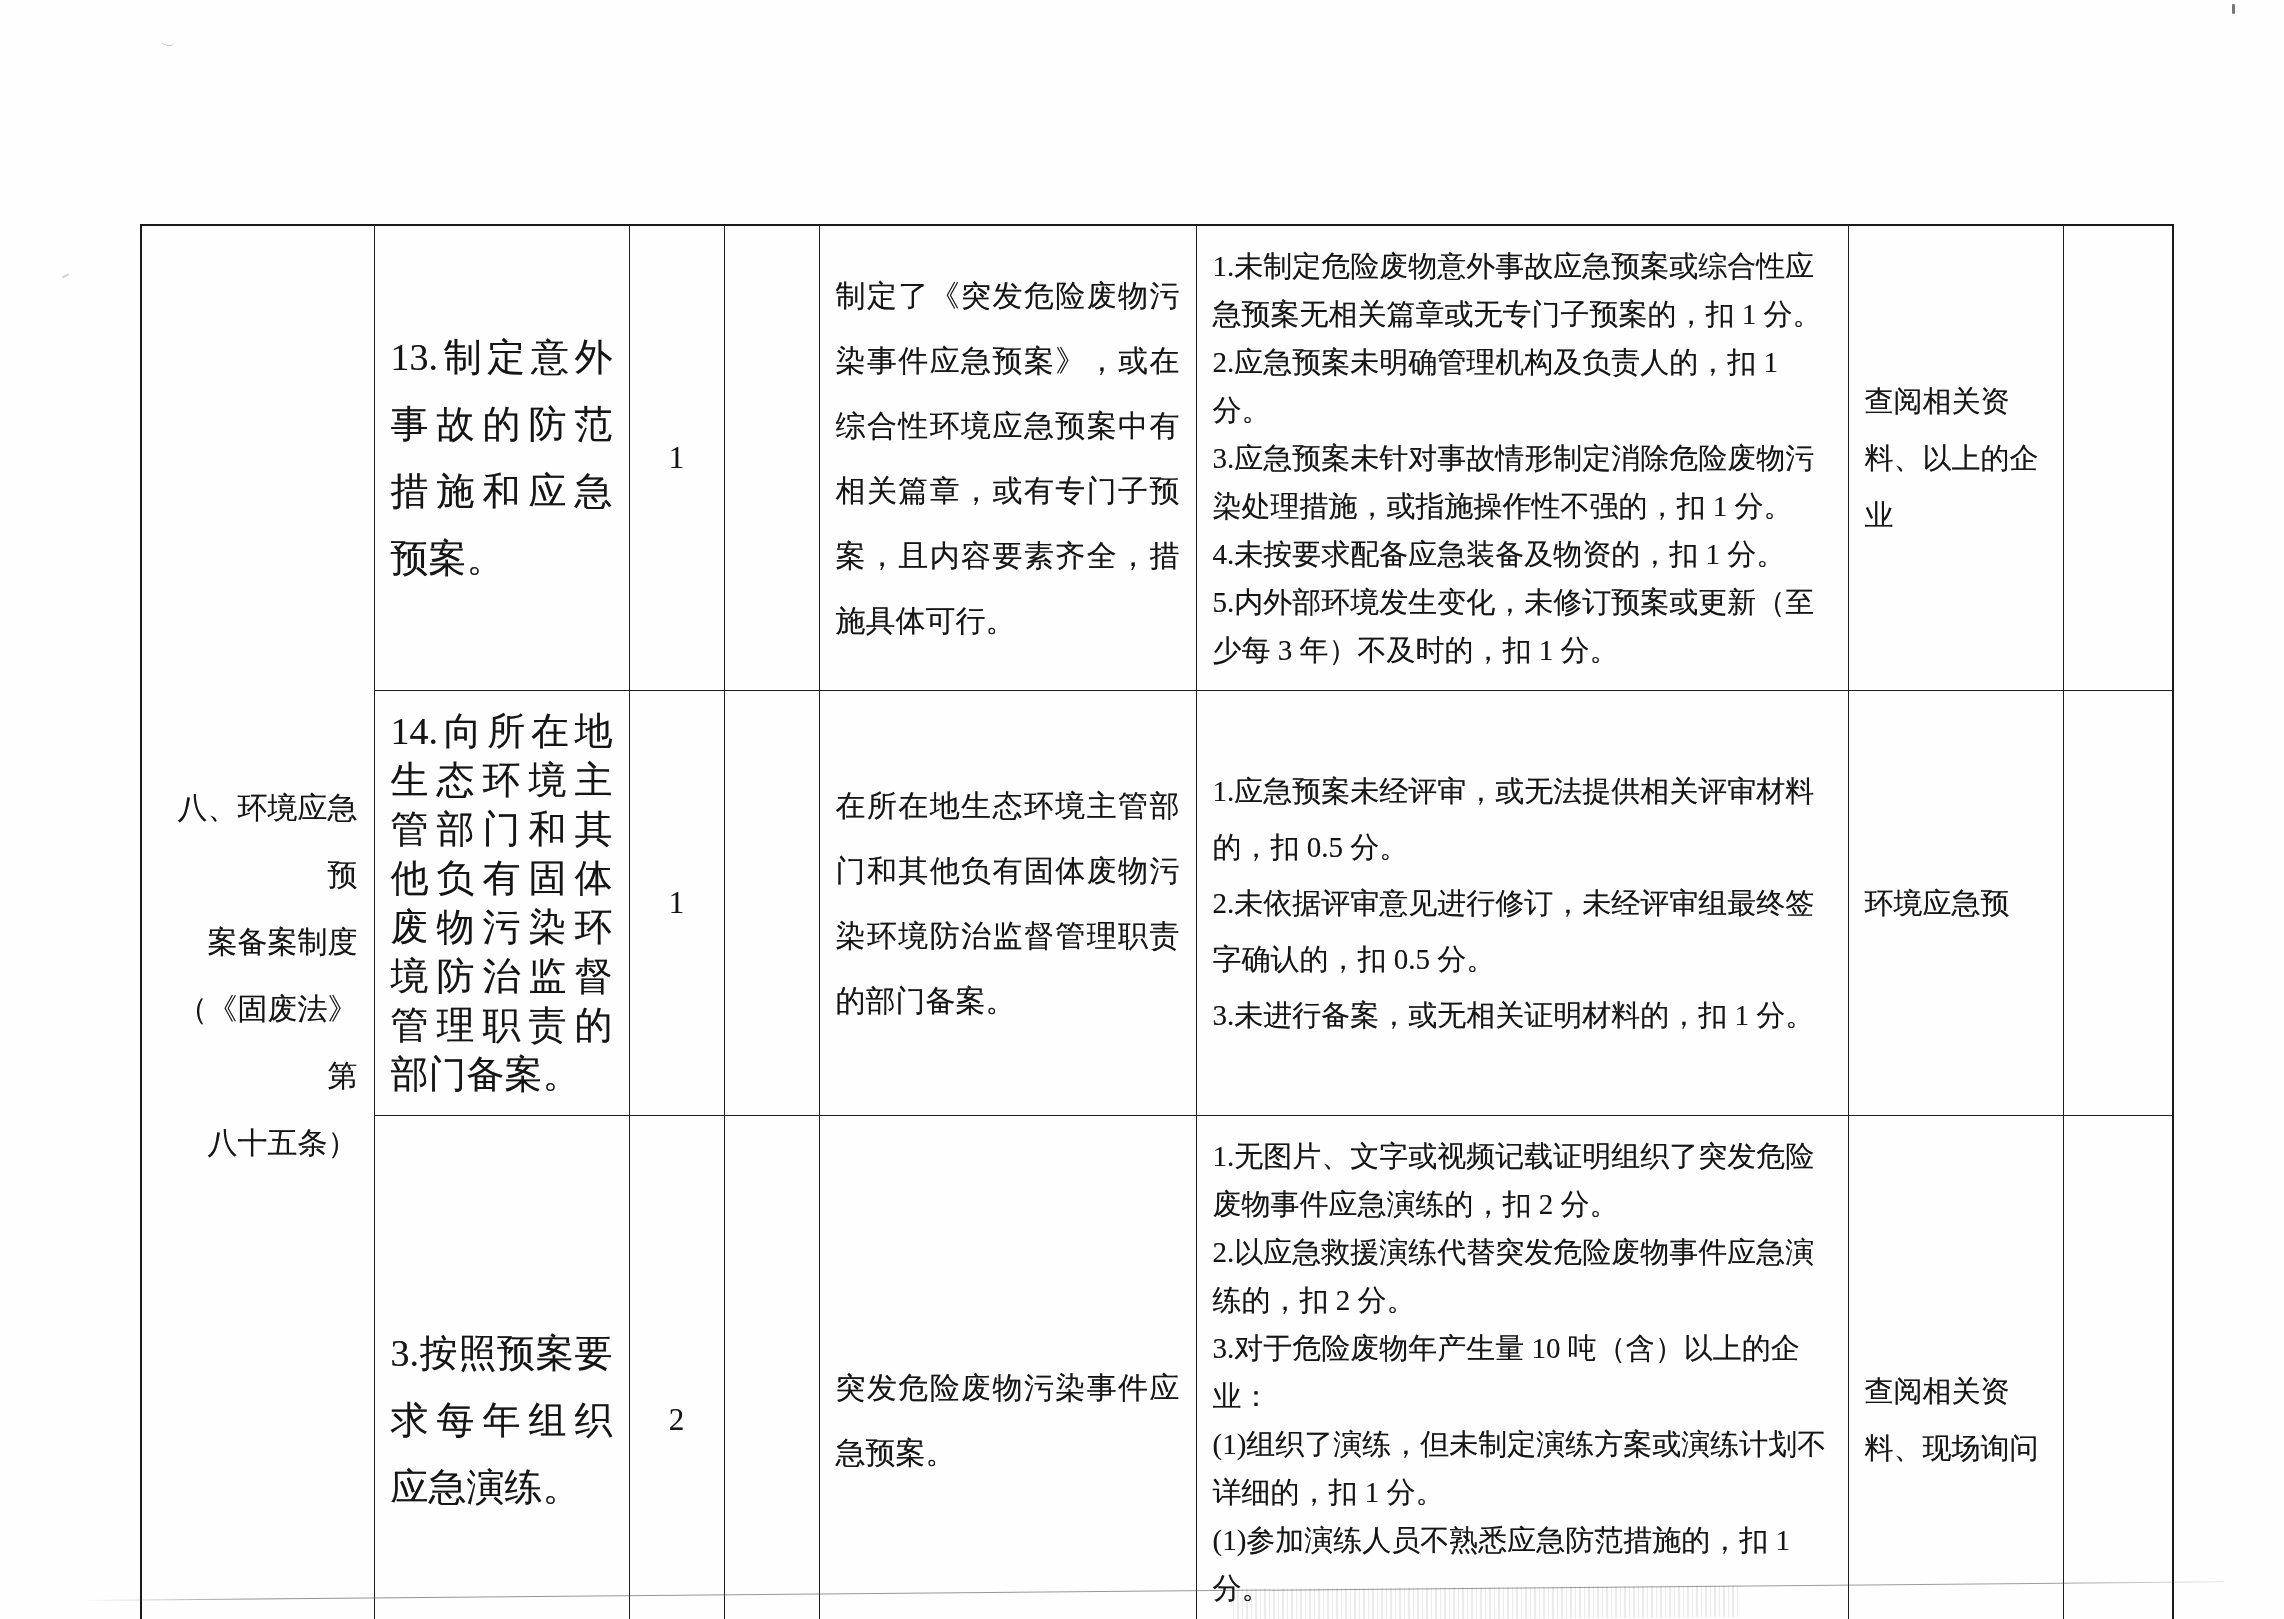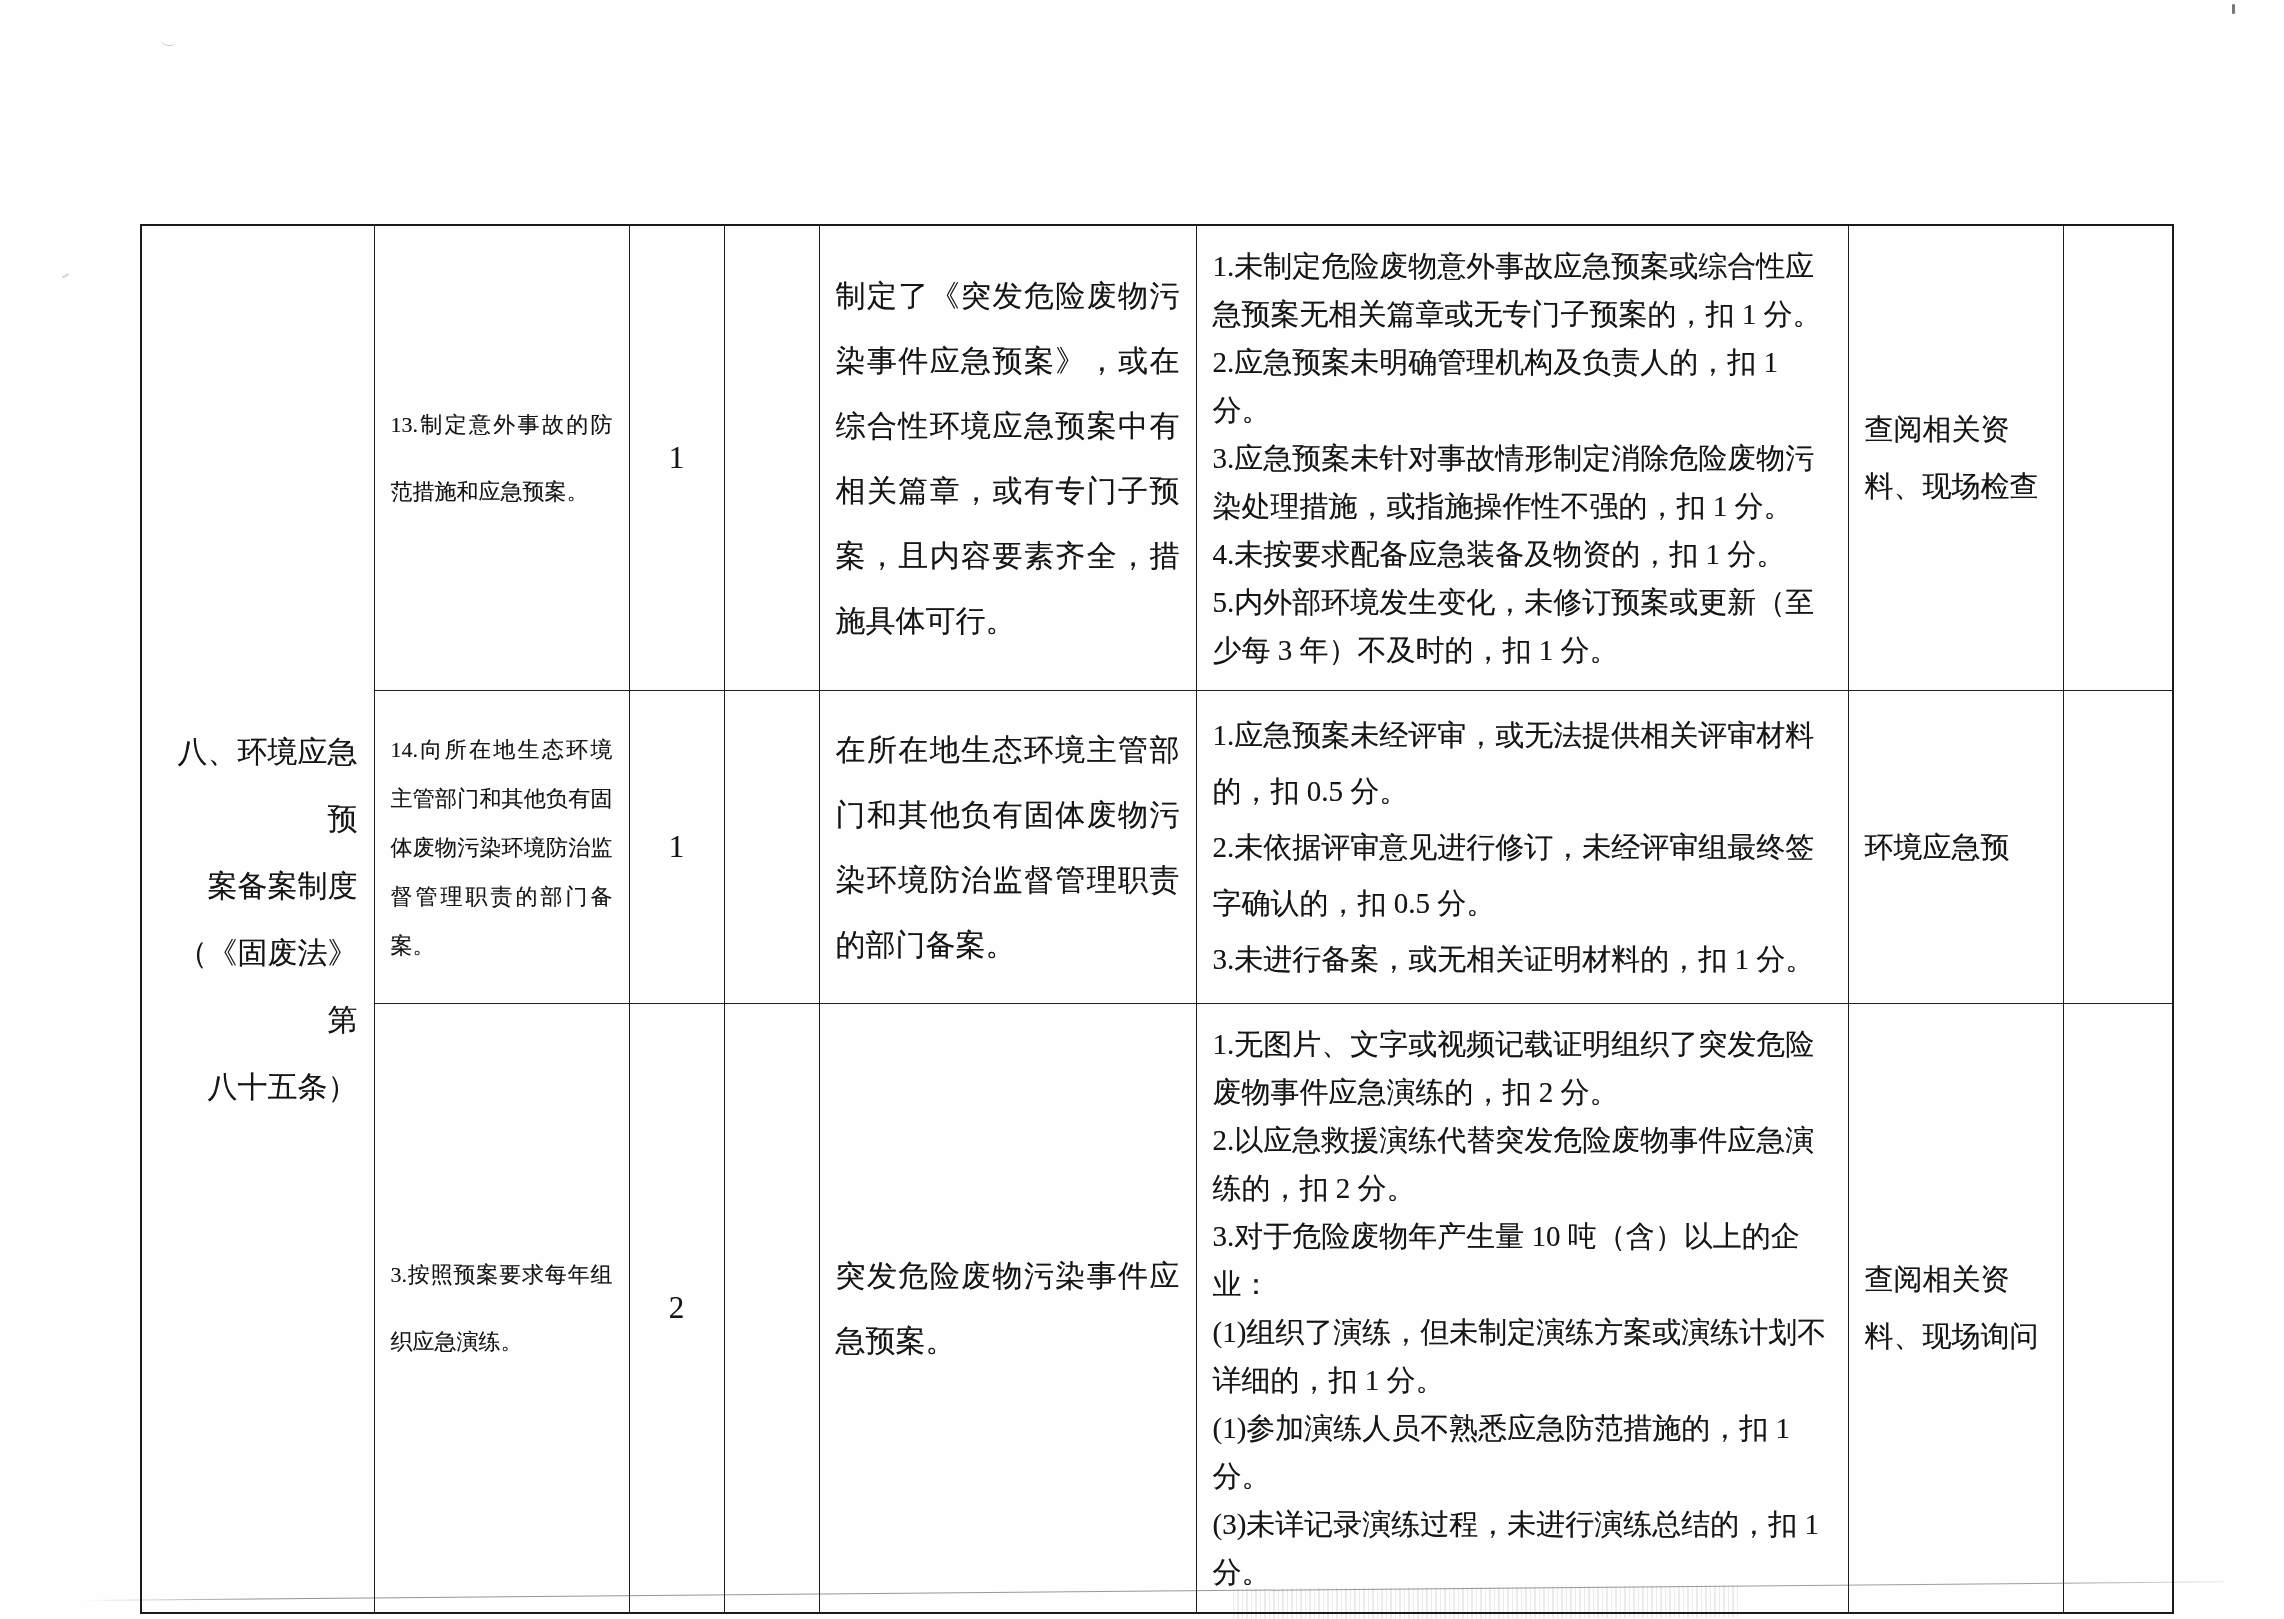--- a/index.html
+++ b/index.html
@@ -40,21 +40,21 @@
   tr.r15 { height: 477px; }
 
   td.c1 {
     font-size: 30px;
     line-height: 67px;
     padding: 0 6.5px 0 19.5px;
     white-space: pre-wrap;
     text-align: right;
   }
   td.c2 {
-    font-size: 22px;
+    font-size: 38px;
     line-height: 67px;
     padding: 0 17.5px 0 17px;
     text-align: justify;
     text-align-last: left;
     margin-left: 8px;
   }
   tr.r14 td.c2 { line-height: 49px; }
   td.c3 {
     font-size: 31px;
     text-align: center;
@@ -159,21 +159,21 @@
 八十五条）</td>
       <td class="c2">13.制定意外事故的防范措施和应急预案。</td>
       <td class="c3">1</td>
       <td class="c4"></td>
       <td class="c5">制定了《突发危险废物污染事件应急预案》，或在综合性环境应急预案中有相关篇章，或有专门子预案，且内容要素齐全，措施具体可行。</td>
       <td class="c6">1.未制定危险废物意外事故应急预案或综合性应急预案无相关篇章或无专门子预案的，扣 1 分。
 2.应急预案未明确管理机构及负责人的，扣 1 分。
 3.应急预案未针对事故情形制定消除危险废物污染处理措施，或指施操作性不强的，扣 1 分。
 4.未按要求配备应急装备及物资的，扣 1 分。
 5.内外部环境发生变化，未修订预案或更新（至少每 3 年）不及时的，扣 1 分。</td>
-      <td class="c7">查阅相关资料、现场检查</td>
+      <td class="c7">查阅相关资料、以上的企业</td>
       <td class="c8"></td>
     </tr>
     <tr class="r14">
       <td class="c2">14.向所在地生态环境主管部门和其他负有固体废物污染环境防治监督管理职责的部门备案。</td>
       <td class="c3">1</td>
       <td class="c4"></td>
       <td class="c5">在所在地生态环境主管部门和其他负有固体废物污染环境防治监督管理职责的部门备案。</td>
       <td class="c6">1.应急预案未经评审，或无法提供相关评审材料的，扣 0.5 分。
 2.未依据评审意见进行修订，未经评审组最终签字确认的，扣 0.5 分。
 3.未进行备案，或无相关证明材料的，扣 1 分。</td>

